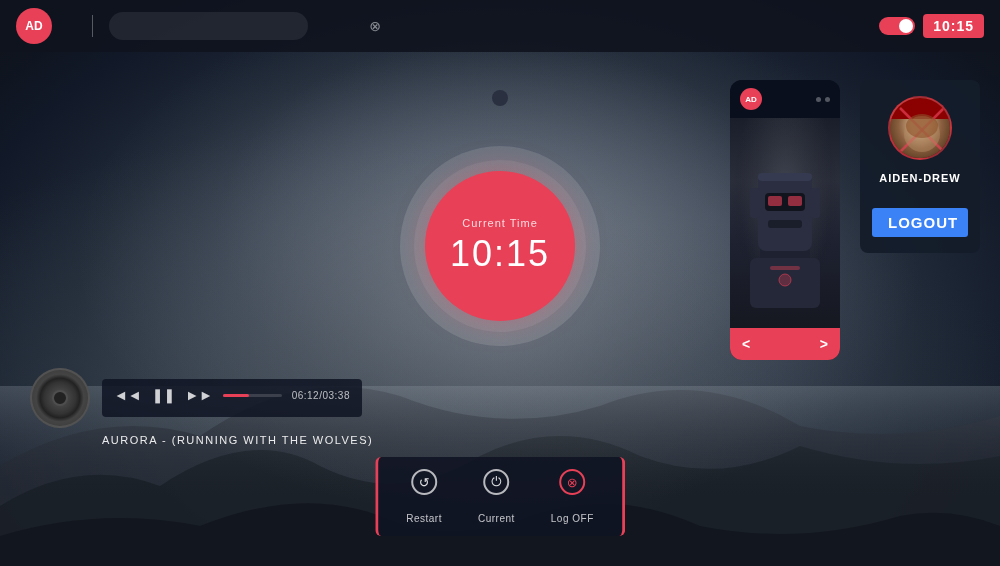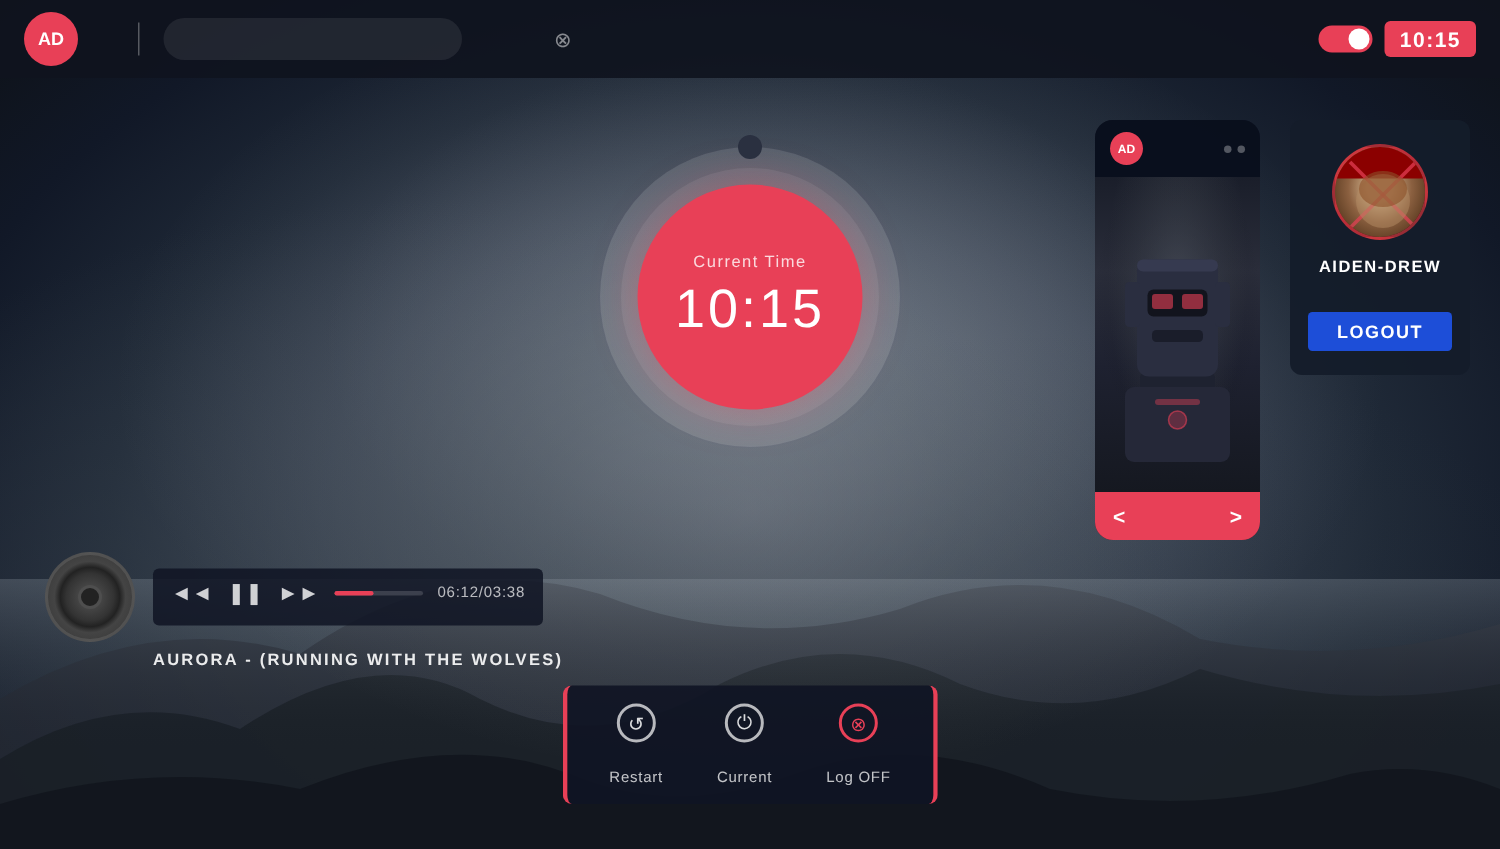--- a/index.html
+++ b/index.html
@@ -153,20 +153,21 @@
     
     .clock-widget {
       position: absolute;
       top: 90px;
       left: 50%;
       transform: translateX(-50%);
       display: flex;
       flex-direction: column;
       align-items: center;
       z-index: 10;
+      gap: 48px;
     }
     .clock-dot {
       width: 16px;
       height: 16px;
       background: #2a3040;
       border-radius: 50%;
       margin-bottom: -8px;
       z-index: 2;
       position: relative;
     }
@@ -279,21 +280,21 @@
       width: 45%;
     }
     .player-time {
       color: rgba(255,255,255,0.7);
       font-size: 10px;
       letter-spacing: 0.5px;
     }
     .player-track {
       color: rgba(255,255,255,0.9);
       font-size: 11px;
-      font-weight: 700;
+      font-weight: 400;
       letter-spacing: 1.5px;
       text-transform: uppercase;
       margin-top: 6px;
       margin-left: 72px;
     }
 
     
     .phone-widget {
       position: absolute;
       top: 80px;
@@ -403,26 +404,26 @@
     .profile-name {
       color: white;
       font-size: 11px;
       font-weight: 600;
       letter-spacing: 1px;
       text-transform: uppercase;
       margin-bottom: 24px;
       text-align: center;
     }
     .profile-logout {
-      background: #1d4ed8;
+      background: #3b82f6;
       color: white;
       border: none;
       padding: 6px 16px;
       border-radius: 3px;
-      font-size: 12px;
+      font-size: 15px;
       font-weight: 600;
       letter-spacing: 1px;
       text-transform: uppercase;
       cursor: pointer;
       width: 100%;
     }
 
     
     .system-controls {
       position: absolute;

